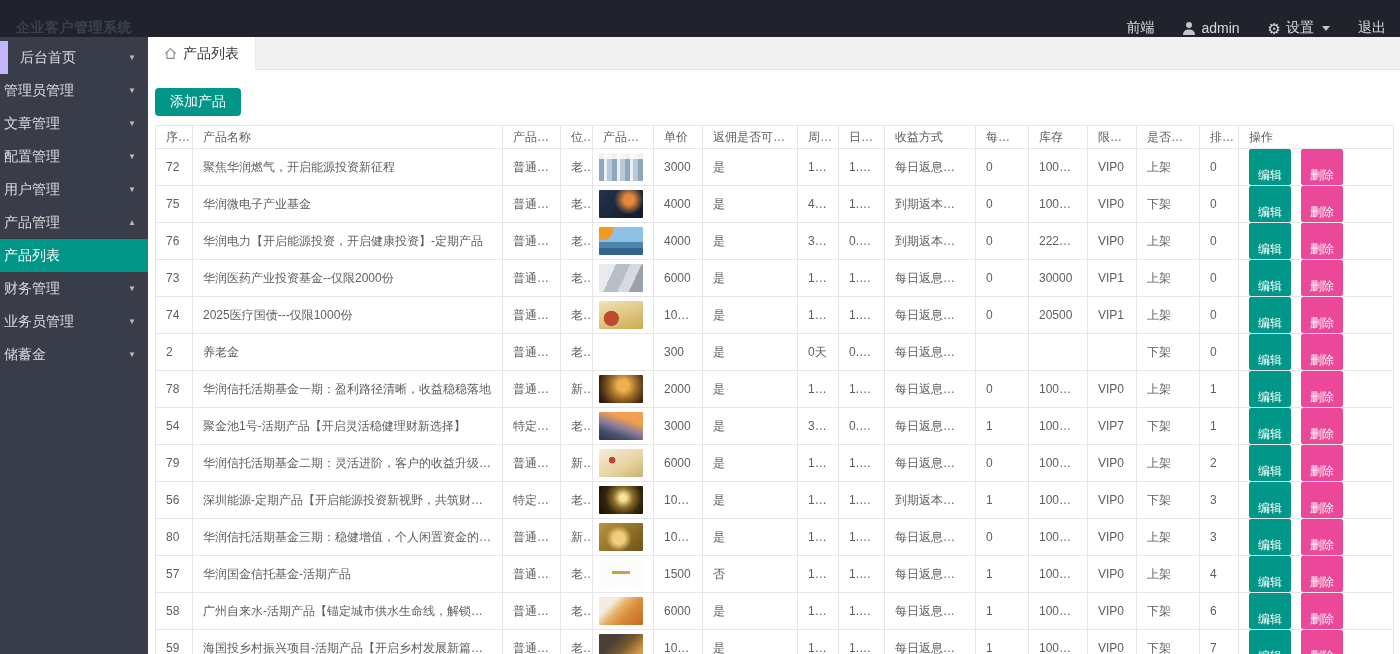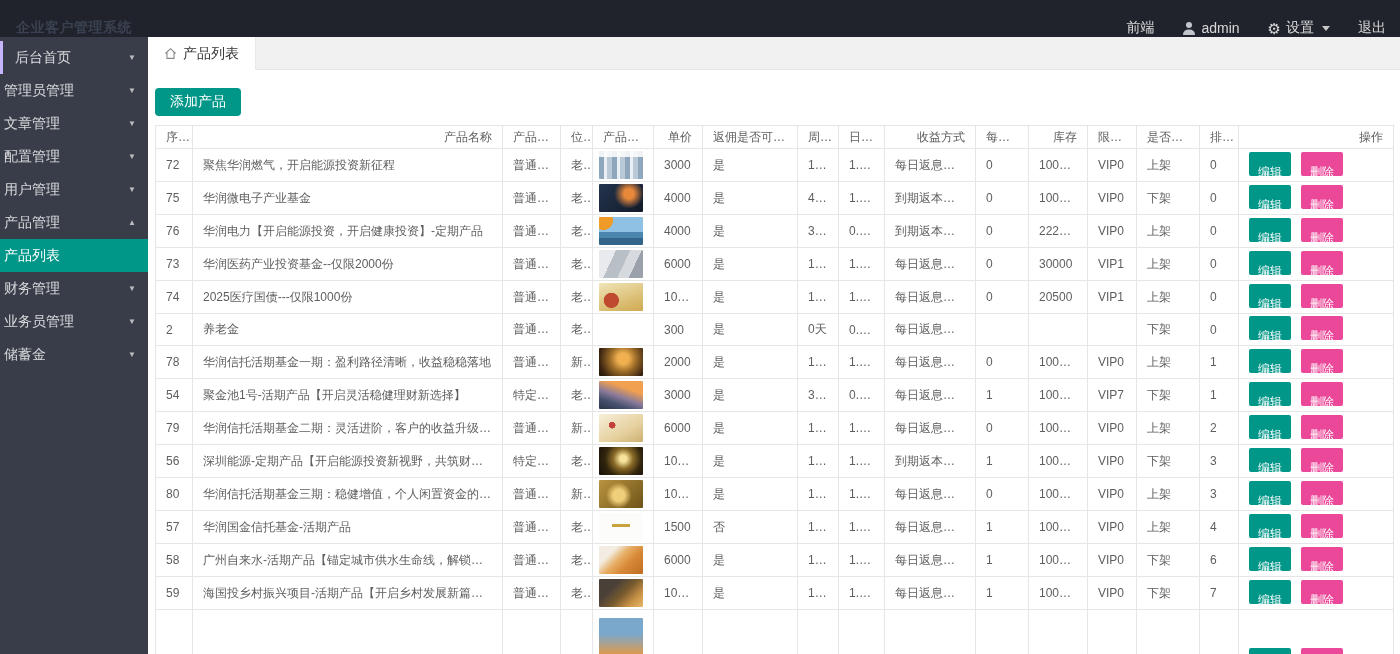--- a/index.html
+++ b/index.html
@@ -19,49 +19,49 @@
   .caret { display:inline-block; width:0; height:0; border-left:4px solid transparent;
     border-right:4px solid transparent; border-top:5px solid rgba(255,255,255,.75); margin-left:3px; }
 
   
   .sidebar { position:absolute; left:0; top:37px; width:148px; height:617px;
     background:#393d49; padding-top:4px; z-index:20; }
   .side-item { height:33px; line-height:33px; padding-left:4px; font-size:14px;
     color:rgba(255,255,255,.8); cursor:pointer; position:relative; }
   .side-item .arrow { position:absolute; right:12px; top:0; font-size:8px;
     color:rgba(255,255,255,.65); }
-  .side-item.top { border-left:3px solid #c4b5fd; padding-left:12px; }
+  .side-item.top { border-left:8px solid #c4b5fd; padding-left:12px; }
   .side-item.active { background:#009688; color:#fff; }
 
   
   .main { position:absolute; left:148px; top:37px; width:1252px; height:617px;
     background:#fff; }
   .tabstrip { height:33px; background:#f1f1f1; border-bottom:1px solid #e6e6e6;
     display:flex; }
   .tab { background:#fff; height:33px; padding:0 16px; display:flex;
     align-items:center; gap:6px; font-size:14px; color:#333; cursor:pointer;
     border-right:1px solid #e9e9e9; }
   .home-ico { width:13px; height:13px; display:inline-block; }
   .content { padding:18px 7px 0 7px; }
   .btn-add { background:#009688; color:#fff; border:none; height:28px;
     padding:0 15px; font-size:14px; border-radius:4px; cursor:pointer; }
 
   
   table { border-collapse:collapse; table-layout:fixed; width:1238px;
     margin-top:9px; font-size:12px; color:#5e5e5e; }
   th,td { border:1px solid #e6e6e6; padding:0 10px; text-align:left;
     overflow:hidden; white-space:nowrap; text-overflow:ellipsis; }
-  thead th { height:23px; font-weight:normal; color:#5e5e5e; background:#fff;text-align:right; }
+  thead th { height:23px; font-weight:normal; color:#5e5e5e; background:#fff; }
   tbody td { height:32px; background:#fff; }
   tbody tr.tall td { height:104px; }
   .thumb { width:44px; height:28px; border-radius:1px; }
   tr.tall .thumb { width:44px; height:88px; }
   td.thumb-cell { padding:2px 6px; }
   .op-btn { height:22px; border:none; border-radius:2px; color:#fff;
-    font-size:12px; padding:12px 9px; margin-right:10px; cursor:pointer;
+    font-size:12px; padding:18px 9px; margin-right:10px; cursor:pointer;
     font-family:"Liberation Sans","DejaVu Sans",sans-serif; }
   .btn-edit,.btn-lang { background:#009688; }
   .btn-delete { background:#ec4899; }
 
   
   .t-towers { background:
     linear-gradient(180deg,rgba(255,255,255,.85) 0 22%,rgba(255,255,255,0) 22%),
     repeating-linear-gradient(90deg,#8fa7bc 0 5px,#e9eff5 5px 8px,#b9c9d8 8px 13px); }
   .t-circuit { background:
     radial-gradient(circle at 68% 35%,#e8883a 0 14%,rgba(0,0,0,0) 42%),

